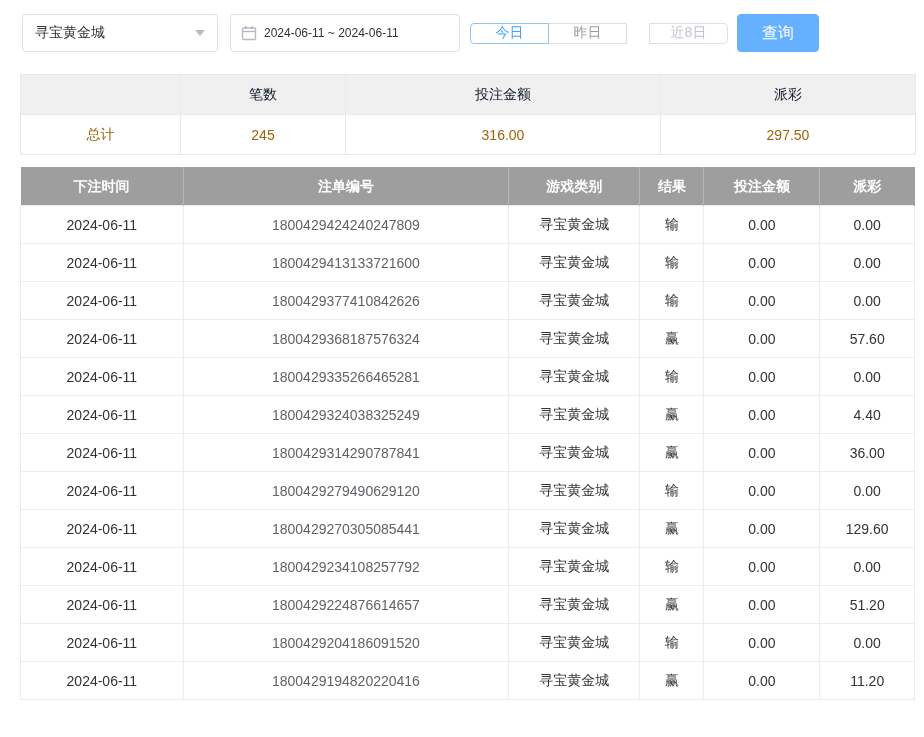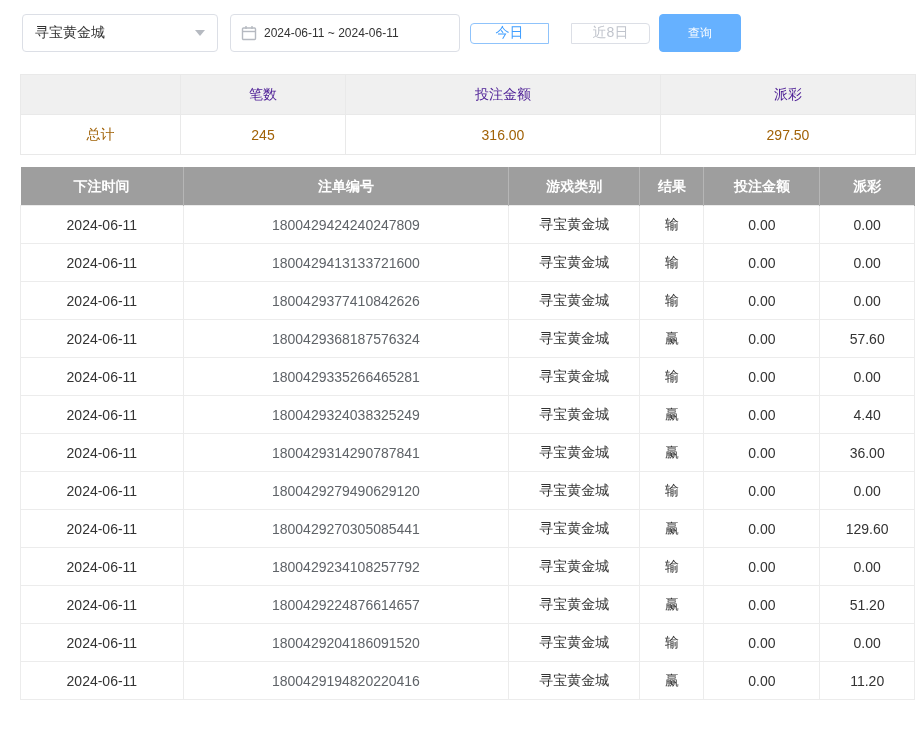--- a/index.html
+++ b/index.html
@@ -37,31 +37,31 @@
     height:21px; width:79px; background:#fff; border:1px solid #dcdfe6;
     font-size:14px; cursor:pointer; margin-left:-1px; position:relative;
     font-family:"Liberation Sans", sans-serif; color:#9aa0a6;
   }
   .qbtn:first-child { border-radius:4px 0 0 4px; margin-left:0; }
   .qbtn:last-child { border-radius:0 4px 4px 0;margin-left:22px; }
   .qbtn.active { color:#409eff; border-color:#8fc3fb; z-index:2; }
   .qbtn.muted { color:#c0c4cc; }
   .search-btn {
     height:38px; width:82px; margin-left:9px; background:#66b1ff; color:#fff;
-    border:1px solid #66b1ff; border-radius:4px; font-size:12px; cursor:pointer;
+    border:1px solid #66b1ff; border-radius:4px; font-size:16px; cursor:pointer;
     font-family:"Liberation Sans", sans-serif;
   }
 
   
   table { border-collapse:collapse; width:895px; margin-left:20px; table-layout:fixed; }
   .summary-table { margin-top:22px; }
   .summary-table th, .summary-table td {
     height:40px; font-size:14px; text-align:center; border:1px solid #e9e9e9;
   }
-  .summary-table th { background:#f0f0f0; font-weight:normal; color:#4c1d95; }
+  .summary-table th { background:#f0f0f0; font-weight:normal; color:#0f172a; }
   .summary-table td { background:#fff; color:#a16207;margin-left:16px; }
 
   .bet-table { margin-top:12px; }
   .bet-table th {
     height:38px; background:#9e9e9e; color:#fff; font-size:14px; font-weight:bold;
     border-right:1px solid rgba(255,255,255,0.25); border-top:1px solid #9e9e9e;
     text-align:center;
   }
   .bet-table th:last-child { border-right:1px solid #9e9e9e; }
   .bet-table td {
@@ -102,20 +102,21 @@
           <line x1="1.5" y1="6.5" x2="14.5" y2="6.5" stroke="#b6bac1" stroke-width="1.4"></line>
           <line x1="5" y1="1" x2="5" y2="4" stroke="#b6bac1" stroke-width="1.4"></line>
           <line x1="11" y1="1" x2="11" y2="4" stroke="#b6bac1" stroke-width="1.4"></line>
         </svg>
       </span>
       <span>2024-06-11 ~ 2024-06-11</span>
     </div>
 
     <div class="btn-group">
       <button class="qbtn active">今日</button>
+      <button class="qbtn">昨日</button>
       <button class="qbtn muted">近8日</button>
     </div>
 
     <button class="search-btn">查询</button>
   </div>
 
   <table class="summary-table">
     <thead>
       <tr>
         <th class="s-col-label"></th>

